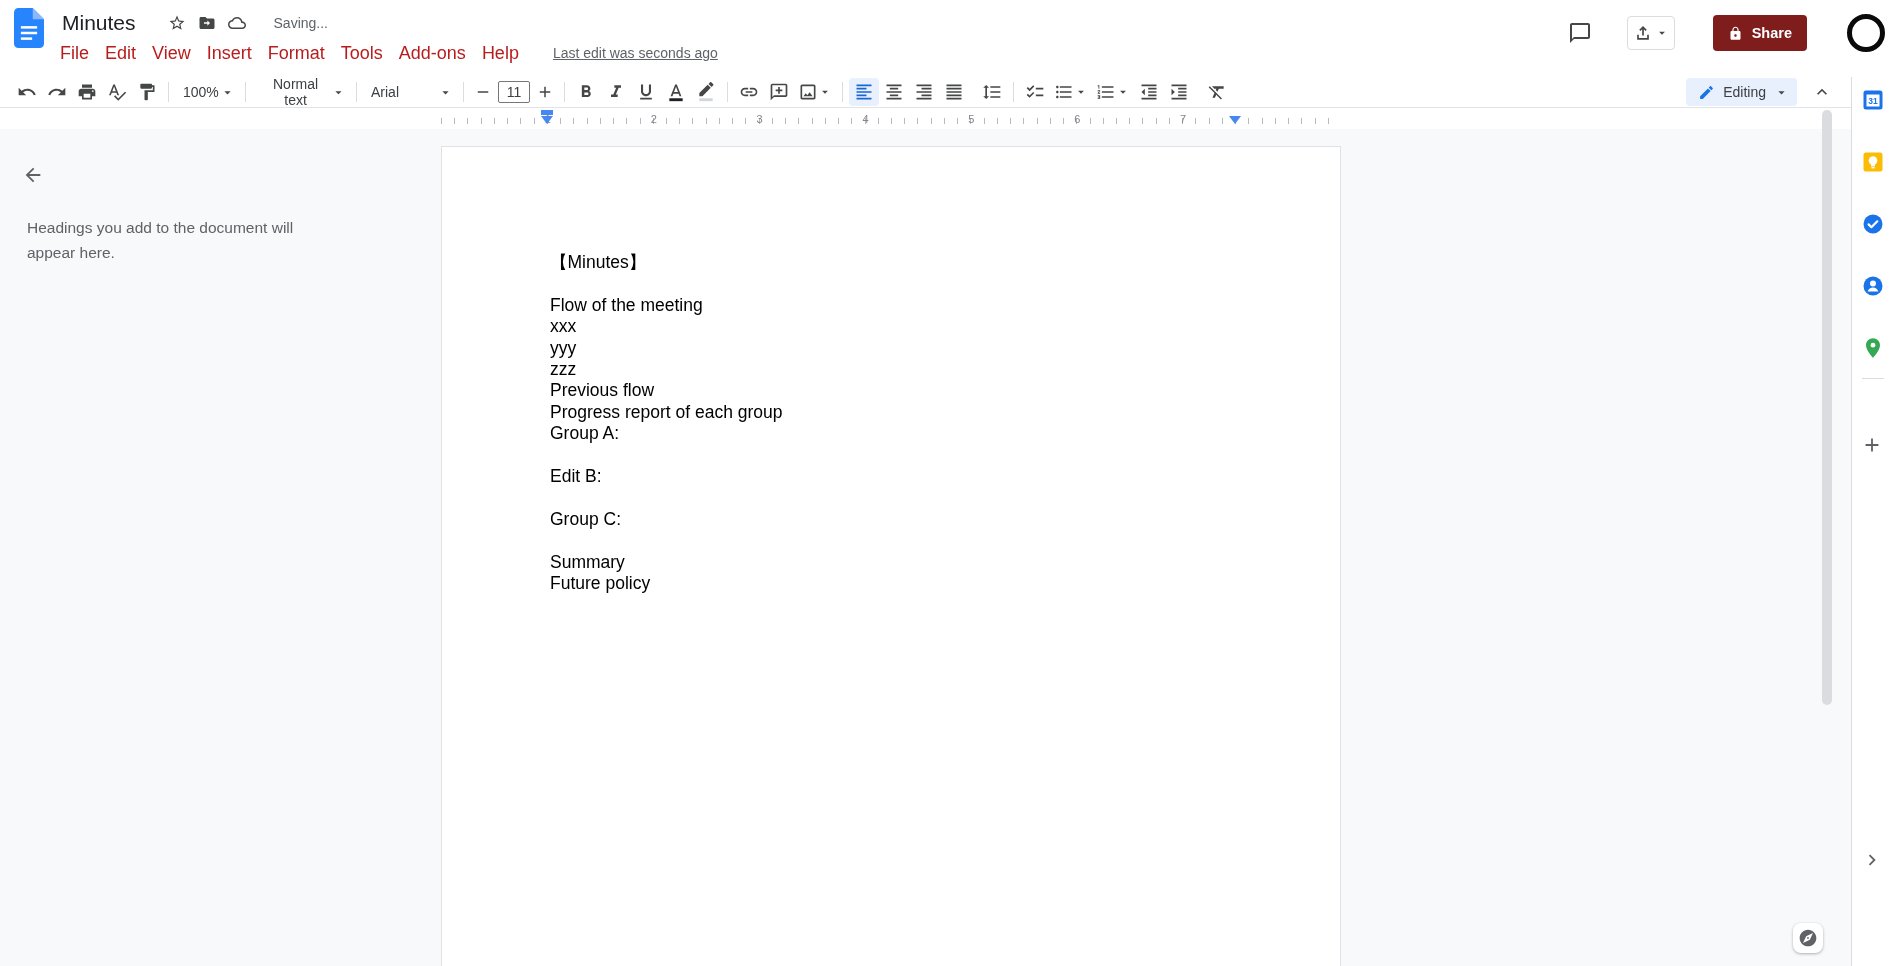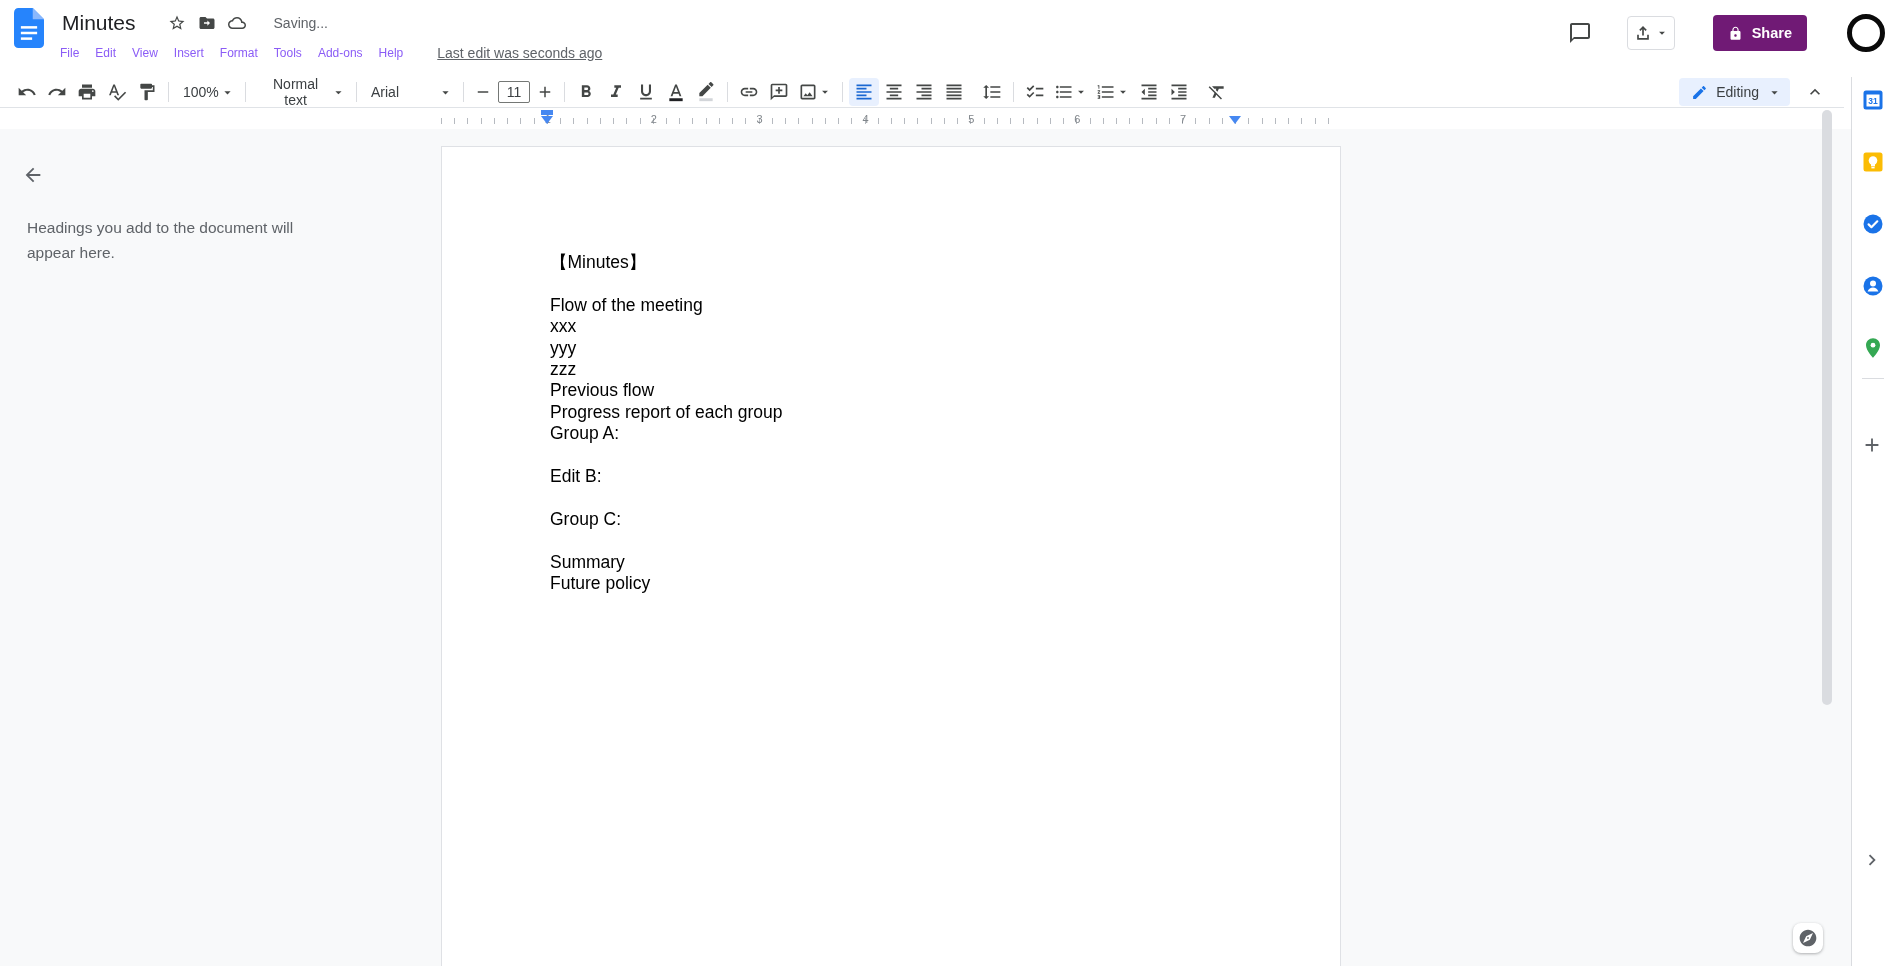--- a/index.html
+++ b/index.html
@@ -11,32 +11,32 @@
   
   .header{position:absolute;top:0;left:0;right:0;height:77px;background:#fff}
   .logo{position:absolute;left:14px;top:8px;width:30px;height:40px;cursor:pointer}
   .head-center{position:absolute;left:60px;top:8px}
   .title-row{display:flex;align-items:center;height:30px}
   .doc-title{font-size:21px;color:#202124;padding:0 2px;margin-right:24px}
   .hicon{width:30px;height:30px;display:flex;align-items:center;justify-content:center;border-radius:50%;cursor:pointer}
   .saving{font-size:14px;color:#5f6368;margin-left:22px}
   .menu-row{display:flex;align-items:center;height:28px;margin-top:1px;margin-left:-8px}
   .menus{display:flex}
-  .menu-item{font-size:12px;color:#8b5cf6;padding:3px 8px;border-radius:4px;cursor:pointer}
+  .menu-item{font-size:18px;color:#b91c1c;padding:3px 8px;border-radius:4px;cursor:pointer}
   .last-edit{font-size:14px;color:#5f6368;text-decoration:underline;margin-left:26px;cursor:pointer}
   .head-right{position:absolute;right:9px;top:14px;display:flex;align-items:center}
   .hr-btn{width:38px;height:38px;display:flex;align-items:center;justify-content:center;border-radius:50%;border:none;background:transparent;cursor:pointer}
   .upload-btn{display:flex;align-items:center;justify-content:center;gap:2px;width:48px;height:34px;
     border:1px solid #dadce0;border-radius:4px;background:#fff;margin-left:28px;cursor:pointer}
   .share-btn{display:flex;align-items:center;gap:9px;height:36px;padding:0 15px;margin-left:38px;
-    background:#701a75;border:none;border-radius:4px;color:#fff;font-size:14.5px;font-weight:bold;cursor:pointer}
+    background:#7f1d1d;border:none;border-radius:4px;color:#fff;font-size:14.5px;font-weight:bold;cursor:pointer}
   .avatar{width:38px;height:38px;border-radius:50%;background:#fff;border:5px solid #0a0a0a;margin-left:40px;cursor:pointer}
 
   
-  .toolbar{position:absolute;top:77px;left:0;right:50px;height:31px;display:flex;align-items:center;
+  .toolbar{position:absolute;top:77px;left:0;right:43px;height:31px;display:flex;align-items:center;
     padding:0 14px 0 12px;background:#fff;border-bottom:1px solid #e0e3e7}
   .tb{width:30px;height:28px;display:flex;align-items:center;justify-content:center;border:none;background:transparent;border-radius:4px;cursor:pointer}
   .tb.active{background:#e8f0fe}
   .tb.active svg{fill:#1967d2}
   .tdiv{width:1px;height:20px;background:#dadce0;margin:0 6px}
   .dd{display:flex;align-items:center;justify-content:space-between;height:28px;padding:0 4px 0 8px;
     border:none;background:transparent;border-radius:4px;font-size:14px;color:#3c4043;cursor:pointer}
   .size-box{width:32px;height:22px;border:1px solid #747775;border-radius:2px;display:flex;align-items:center;justify-content:center;
     font-size:14px;color:#3c4043;margin:0 2px;background:#fff;cursor:text}
   .tb-spacer{flex:1}

